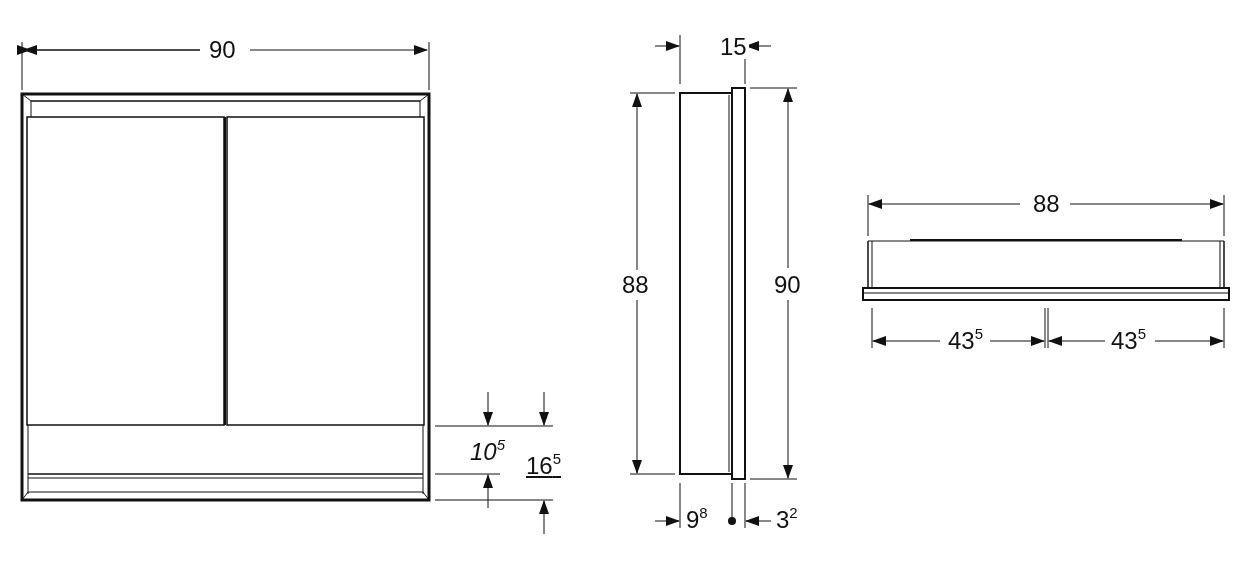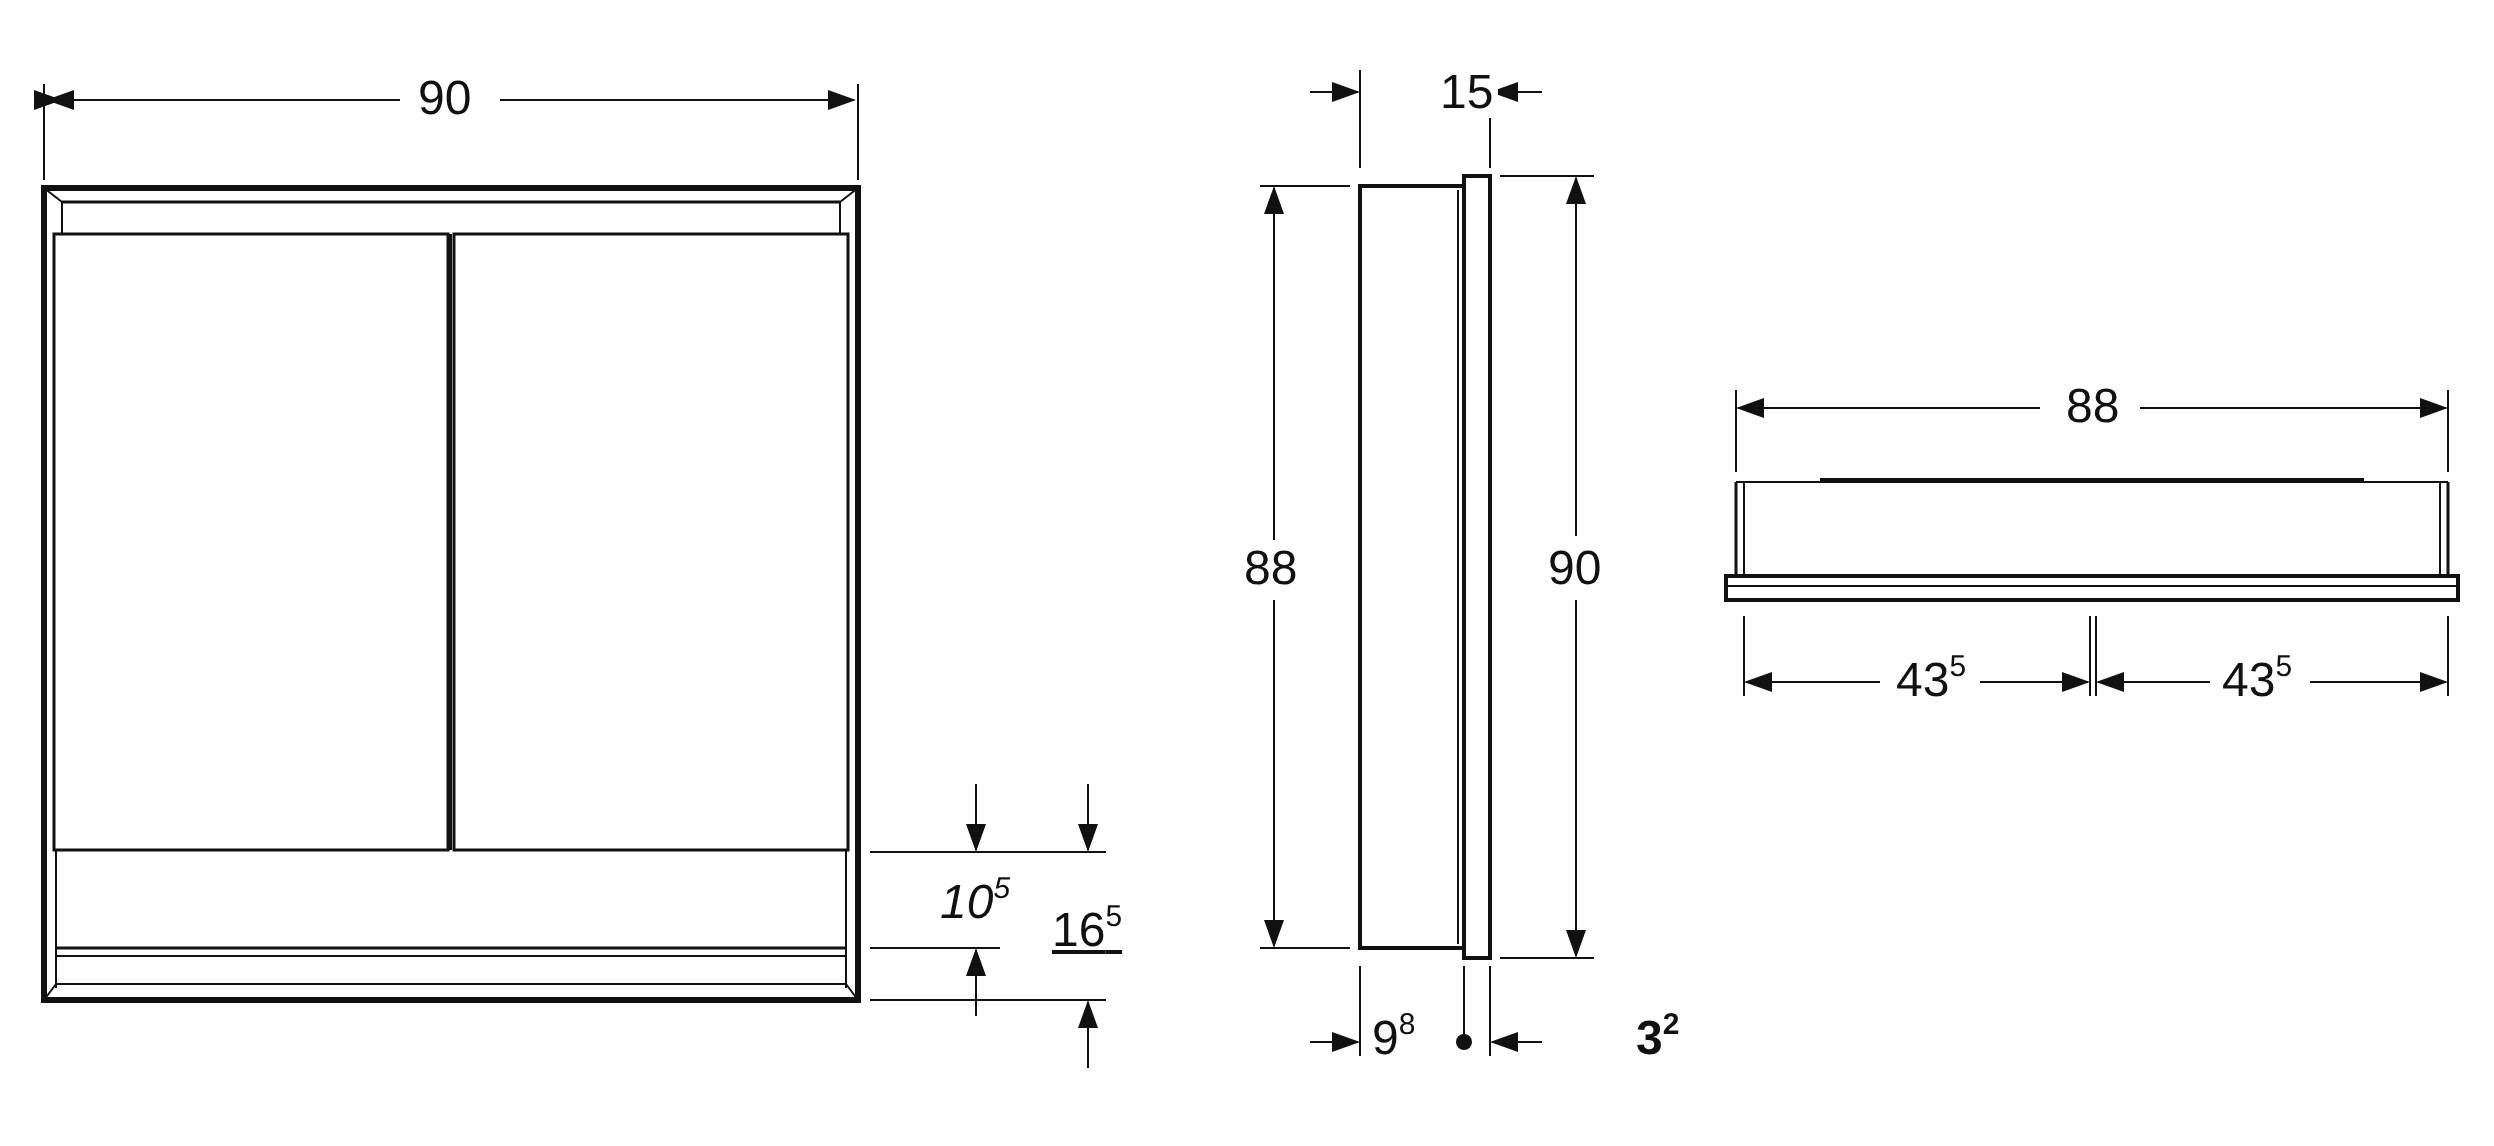--- a/index.html
+++ b/index.html
@@ -101,17 +101,17 @@
 </svg>
 
 <div class="lbl" style="left:207px;top:38px;">90</div>
 <div class="lbl" style="left:468px;top:440px;font-style:italic;"><span>10</span><sup>5</sup></div>
 <div class="lbl" style="left:524px;top:454px;text-decoration:underline;"><span>16</span><sup>5</sup></div>
 
 <div class="lbl" style="left:695px;top:35px;margin-left:23px;">15</div>
 <div class="lbl" style="left:620px;top:273px;">88</div>
 <div class="lbl" style="left:772px;top:273px;">90</div>
 <div class="lbl" style="left:684px;top:508px;background:transparent;"><span>9</span><sup>8</sup></div>
-<div class="lbl" style="left:816px;top:508px;font-weight:bold;"><span>3</span><sup>2</sup></div>
+<div class="lbl" style="left:774px;top:508px;"><span>3</span><sup>2</sup></div>
 
 <div class="lbl" style="left:1031px;top:192px;">88</div>
 <div class="lbl" style="left:946px;top:329px;"><span>43</span><sup>5</sup></div>
 <div class="lbl" style="left:1109px;top:329px;"><span>43</span><sup>5</sup></div>
 
 </body></html>

